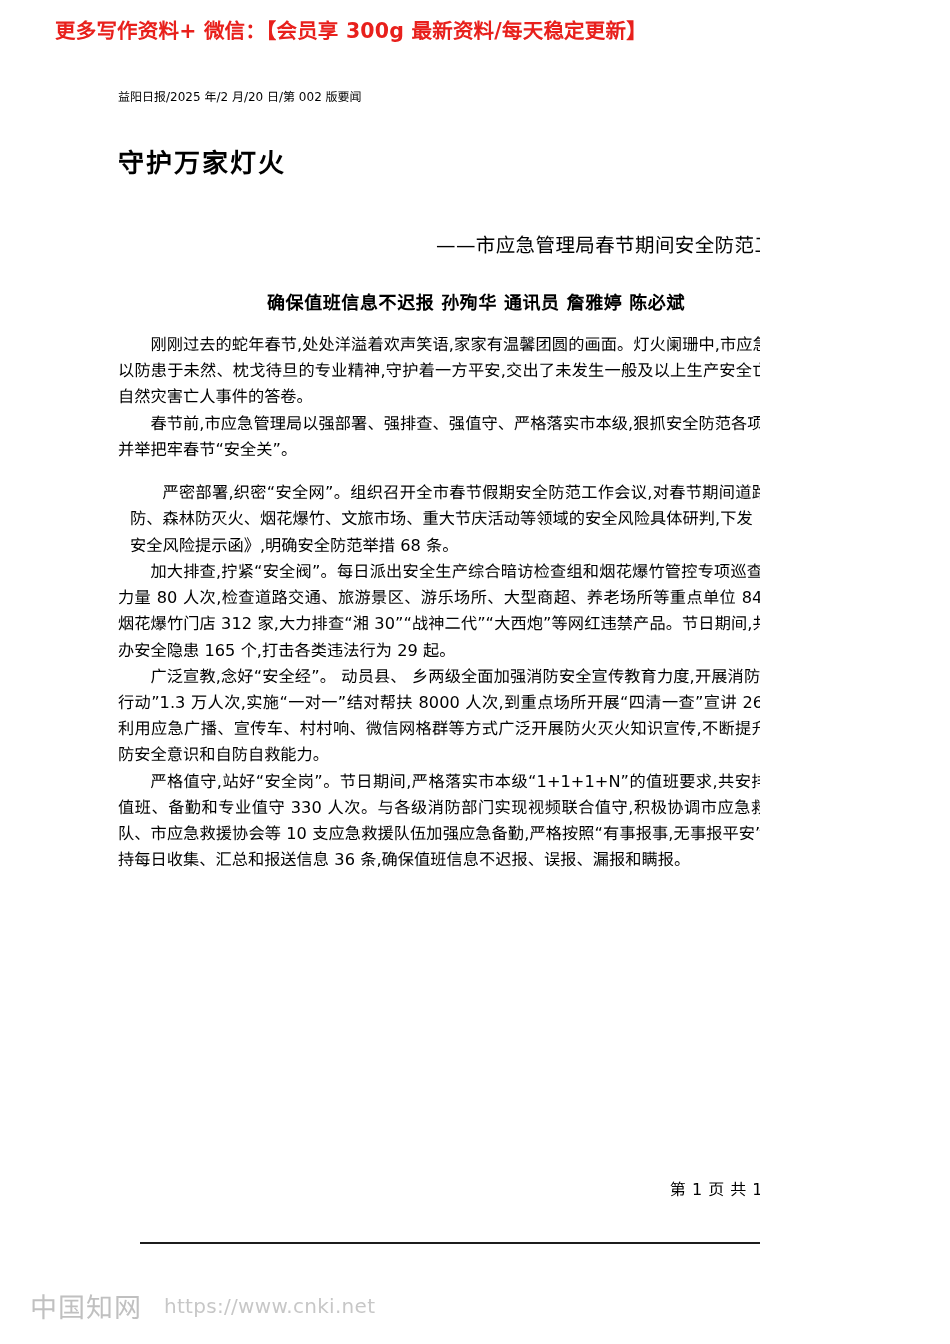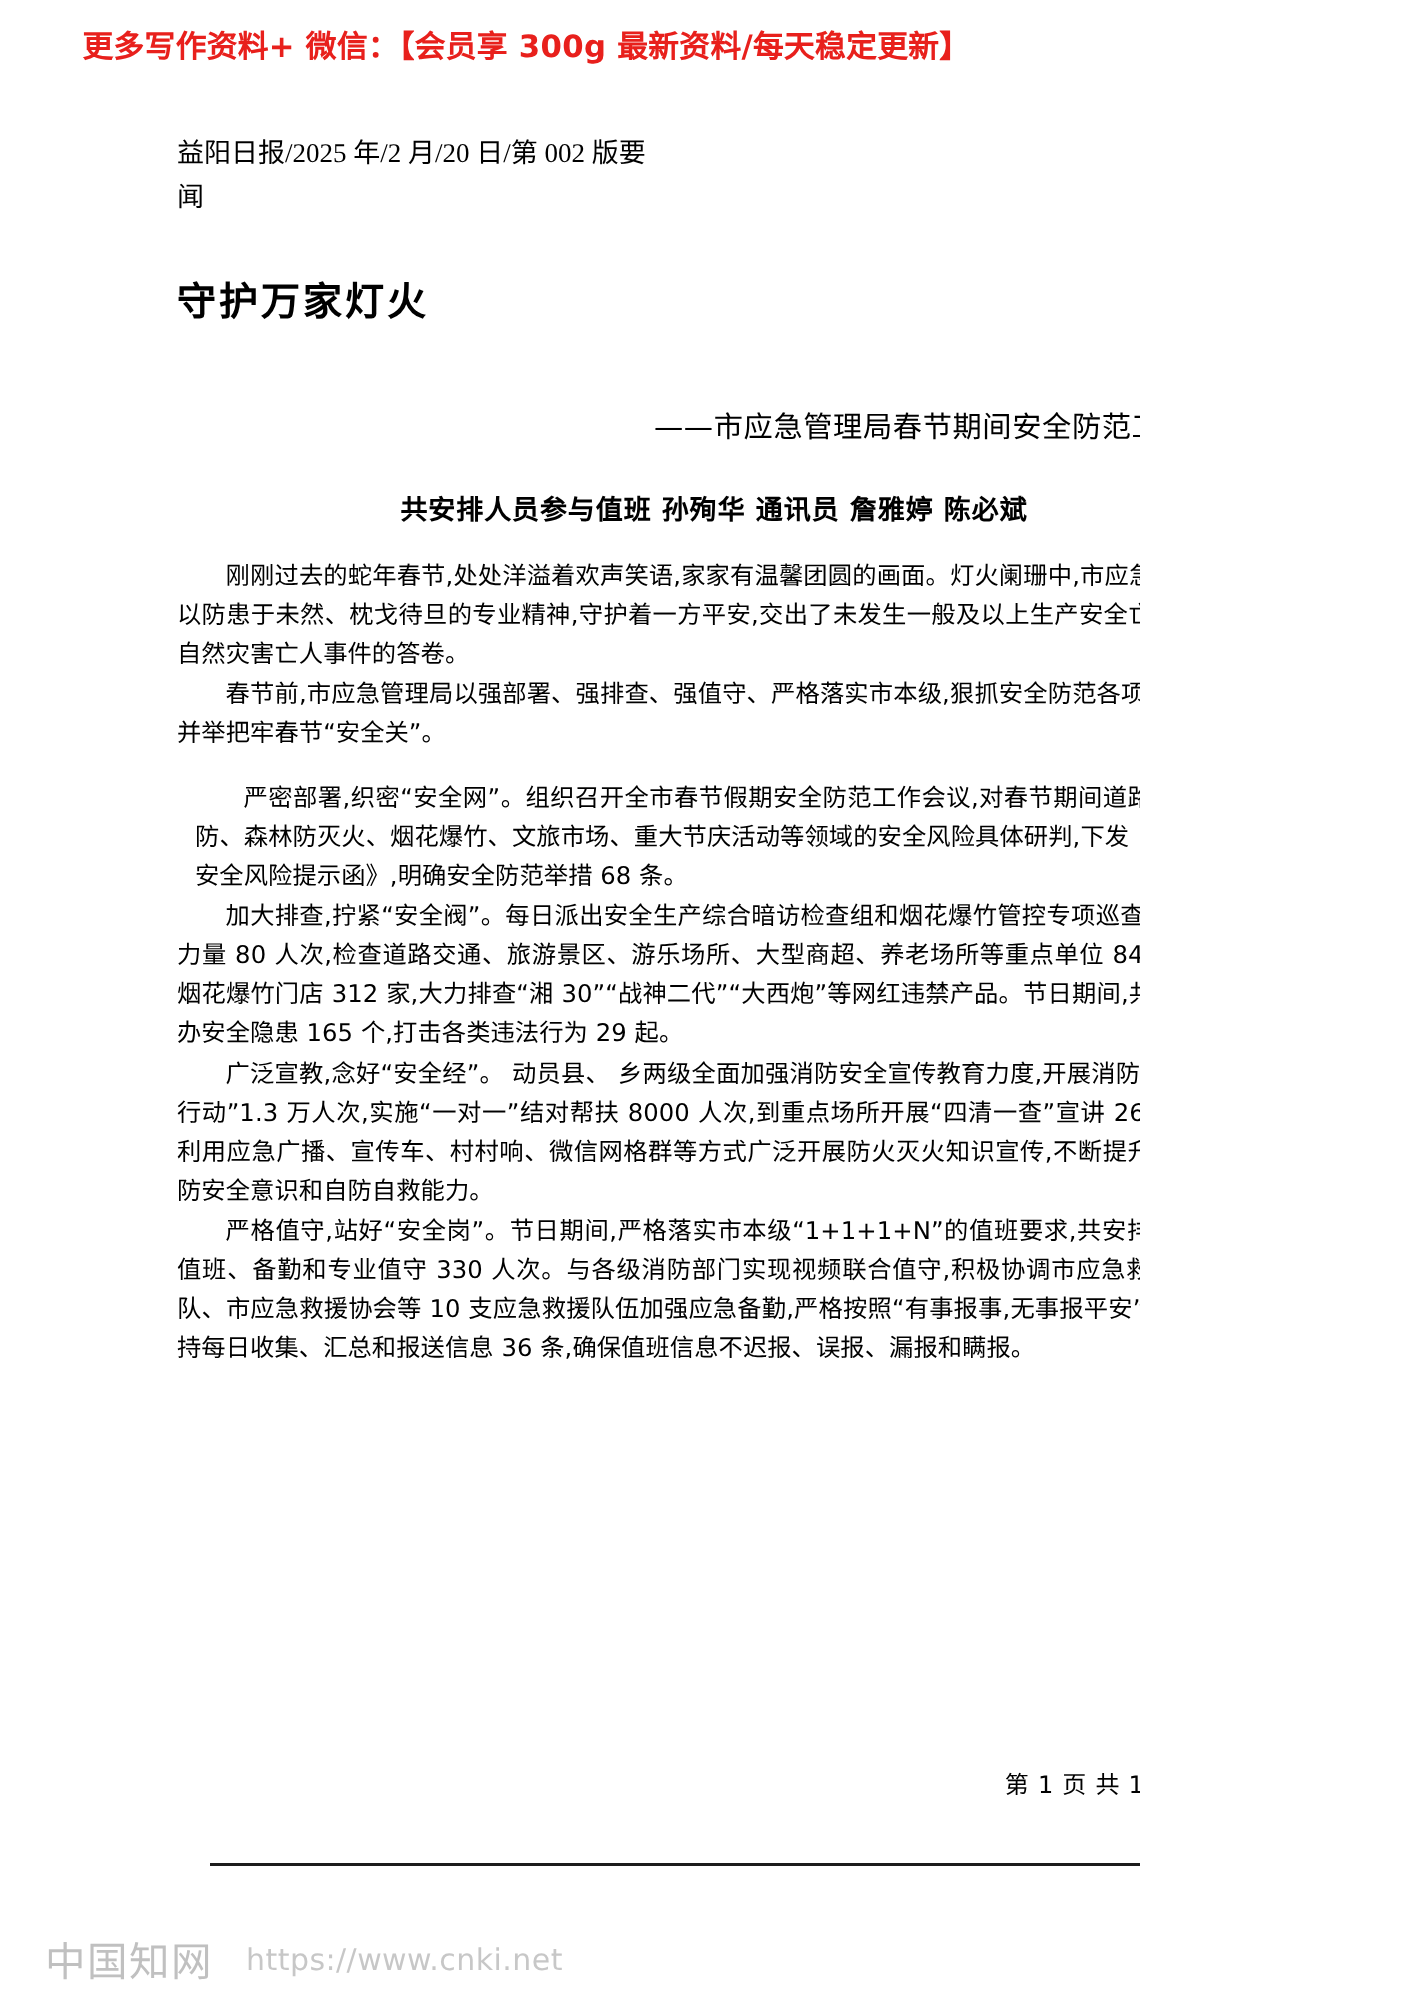--- a/index.html
+++ b/index.html
@@ -40,26 +40,25 @@
   
   .content {
     position: absolute;
     left: 118px;
     top: 88px;
     width: 716px;
   }
 
   
   .masthead {
-    font-size: 18px;
+    font-size: 12px;
     line-height: 1.62;
     color: #000;
     width: 330px;
     margin: 0 0 6px 0;
-    font-family: Liberation Serif, serif;
   }
 
   
   .doc-title {
     margin: 40px 0 0 0;
     font-size: 26px;
     font-weight: bold;
     letter-spacing: 2px;
     line-height: 1.3;
   }
@@ -155,21 +154,21 @@
   </div>
 
   <div class="content">
 
     <div class="masthead">益阳日报/2025 年/2 月/20 日/第 002 版要闻</div>
 
     <h1 class="doc-title">守护万家灯火</h1>
 
     <h2 class="doc-subtitle">——市应急管理局春节期间安全防范工作综述</h2>
 
-    <div class="byline">共安排人员参与值班 孙殉华 通讯员 詹雅婷 陈必斌</div>
+    <div class="byline">确保值班信息不迟报 孙殉华 通讯员 詹雅婷 陈必斌</div>
 
     <div class="body-text">
       <p>刚刚过去的蛇年春节,处处洋溢着欢声笑语,家家有温馨团圆的画面。灯火阑珊中,市应急管理部门以防患于未然、枕戈待旦的专业精神,守护着一方平安,交出了未发生一般及以上生产安全亡人事故和自然灾害亡人事件的答卷。</p>
       <p>春节前,市应急管理局以强部署、强排查、强值守、严格落实市本级,狠抓安全防范各项工作,多措并举把牢春节“安全关”。</p>
       <p class="gap-before">严密部署,织密“安全网”。组织召开全市春节假期安全防范工作会议,对春节期间道路交通、消防、森林防灭火、烟花爆竹、文旅市场、重大节庆活动等领域的安全风险具体研判,下发《春节期间安全风险提示函》,明确安全防范举措 68 条。</p>
       <p>加大排查,拧紧“安全阀”。每日派出安全生产综合暗访检查组和烟花爆竹管控专项巡查组,共下沉力量 80 人次,检查道路交通、旅游景区、游乐场所、大型商超、养老场所等重点单位 84 家。检查烟花爆竹门店 312 家,大力排查“湘 30”“战神二代”“大西炮”等网红违禁产品。节日期间,共发现并交办安全隐患 165 个,打击各类违法行为 29 起。</p>
       <p>广泛宣教,念好“安全经”。 动员县、 乡两级全面加强消防安全宣传教育力度,开展消防安全“敲门行动”1.3 万人次,实施“一对一”结对帮扶 8000 人次,到重点场所开展“四清一查”宣讲 260 次,充分利用应急广播、宣传车、村村响、微信网格群等方式广泛开展防火灭火知识宣传,不断提升群众的消防安全意识和自防自救能力。</p>
       <p>严格值守,站好“安全岗”。节日期间,严格落实市本级“1+1+1+N”的值班要求,共安排人员参与值班、备勤和专业值守 330 人次。与各级消防部门实现视频联合值守,积极协调市应急救援机动支队、市应急救援协会等 10 支应急救援队伍加强应急备勤,严格按照“有事报事,无事报平安”的要求,坚持每日收集、汇总和报送信息 36 条,确保值班信息不迟报、误报、漏报和瞒报。</p>
     </div>
 

